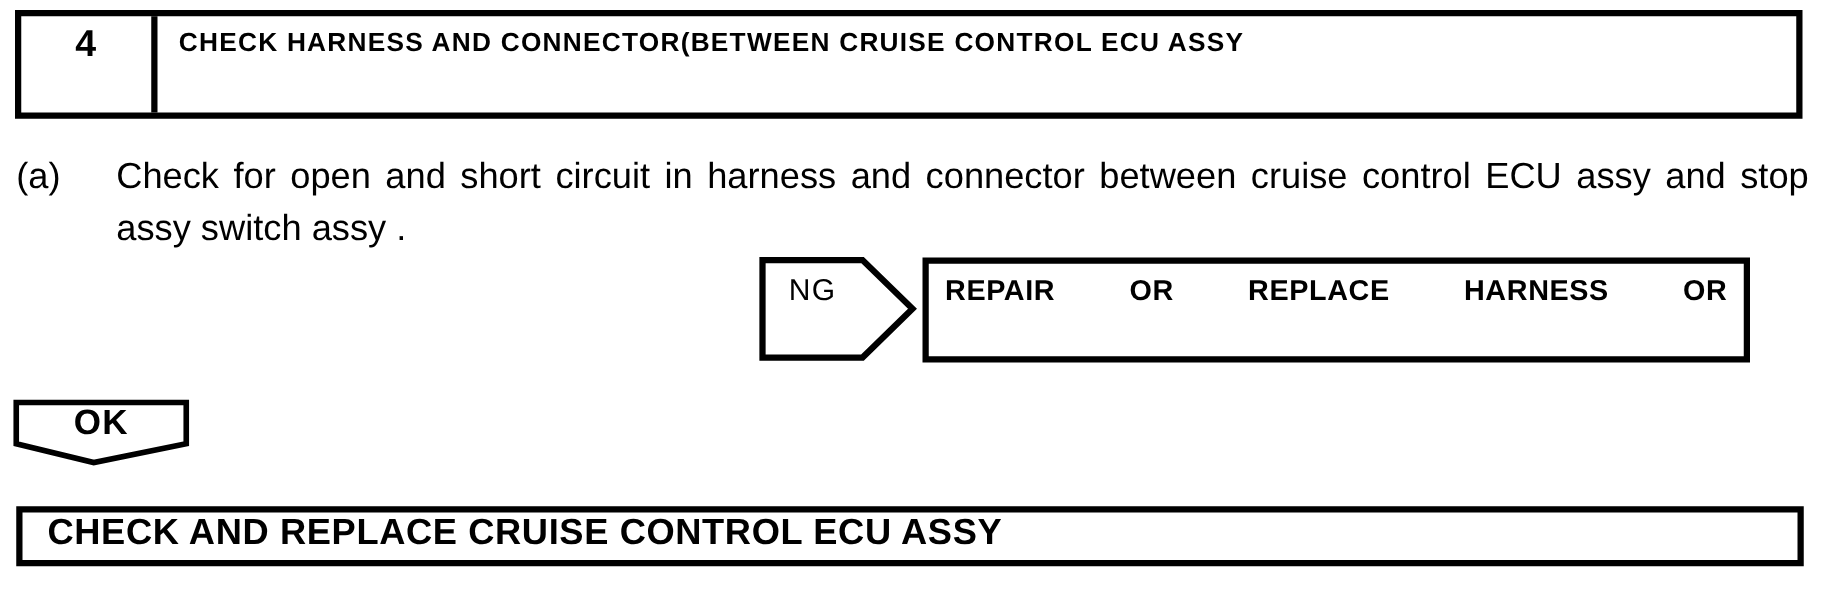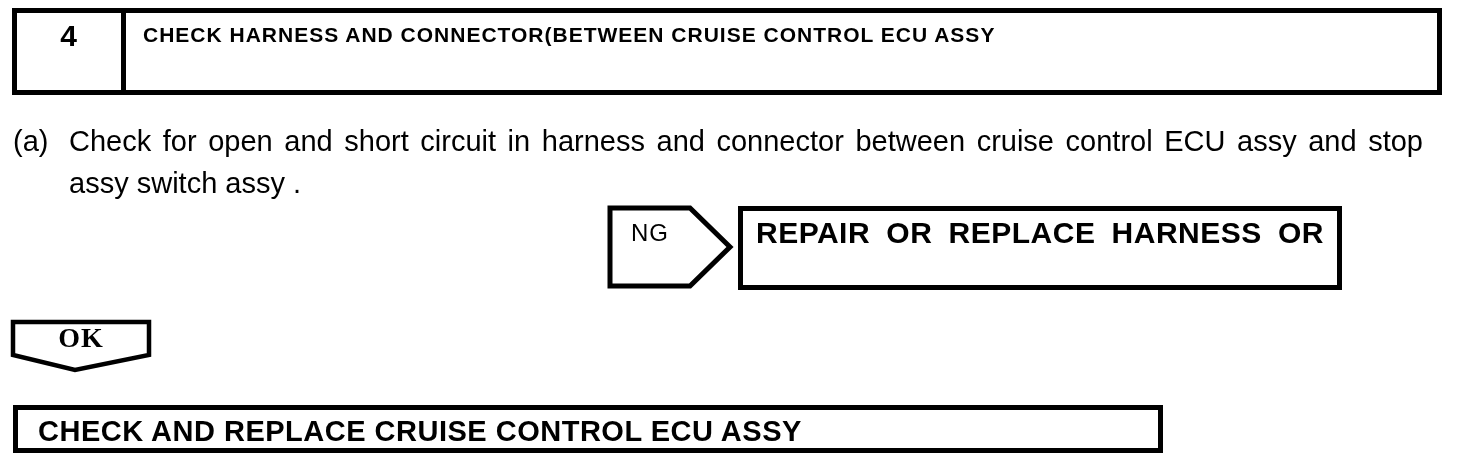--- a/index.html
+++ b/index.html
@@ -57,21 +57,21 @@
     width: 1440px;
     font-size: 29px;
     line-height: 42px;
   }
   .instruction-label {
     position: absolute;
     left: 0;
     top: 0;
   }
   .instruction-text {
-    margin-left: 56px;
+    margin-left: 80px;
     width: 1354px;
   }
   .line-justify {
     text-align: justify;
     text-align-last: justify;
     white-space: normal;
   }
 
   
   .ng-arrow-wrap {
@@ -89,26 +89,26 @@
     text-align: center;
     font-size: 24px;
     font-weight: normal;
     line-height: 34px;
     letter-spacing: 1px;
   }
   .ng-action-box {
     position: absolute;
     left: 738px;
     top: 206px;
-    width: 604px;
+    width: 662px;
     height: 84px;
     border: 5px solid #000;
     box-sizing: border-box;
     padding: 6px 13px 0 13px;
-    font-size: 30px;
+    font-size: 23px;
     font-weight: bold;
     line-height: 31px;
     letter-spacing: 0.5px;
     background: #fff;
   }
 
   
   .ok-arrow-wrap {
     position: absolute;
     left: 10px;
@@ -119,34 +119,33 @@
   .ok-label {
     position: absolute;
     left: 13px;
     top: 323px;
     width: 136px;
     text-align: center;
     font-size: 28px;
     font-weight: bold;
     line-height: 30px;
     letter-spacing: 1px;
-    font-family: Liberation Serif, serif;
   }
 
   
   .next-step-box {
     position: absolute;
     left: 13px;
     top: 405px;
-    width: 1150px;
+    width: 1430px;
     height: 48px;
     border: 5px solid #000;
     box-sizing: border-box;
     display: flex;
-    align-items: flex-end;
+    align-items: flex-start;
     padding-left: 20px;
     font-size: 29px;
     font-weight: bold;
     letter-spacing: 0.5px;
     background: #fff;
   }
 
   svg { display: block; }
 </style>
 </head>

